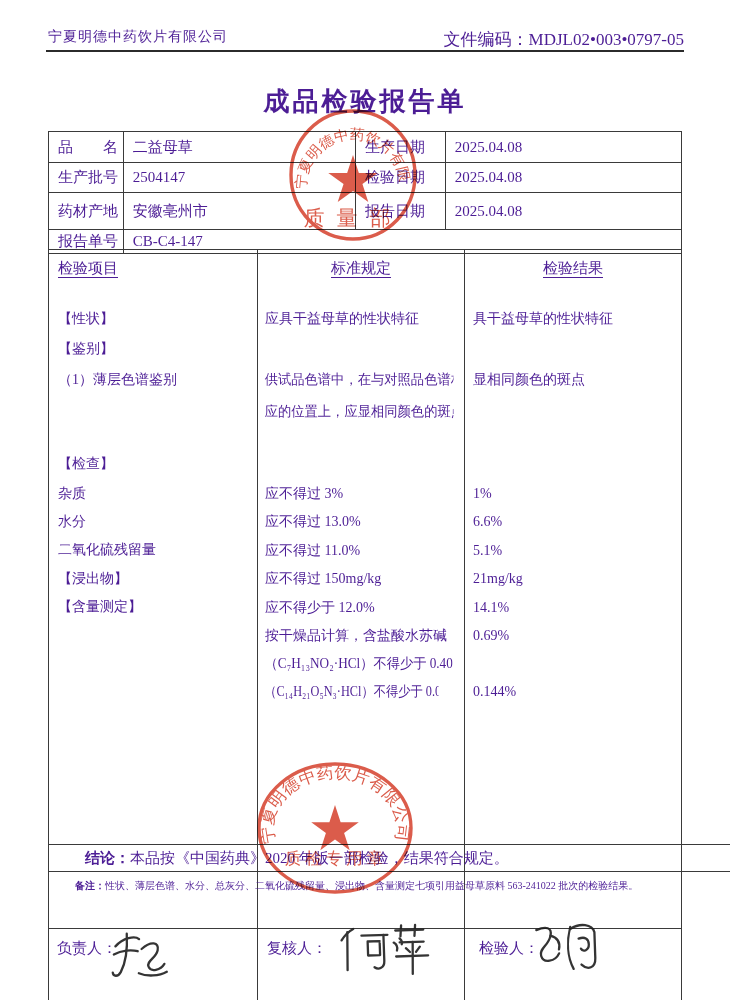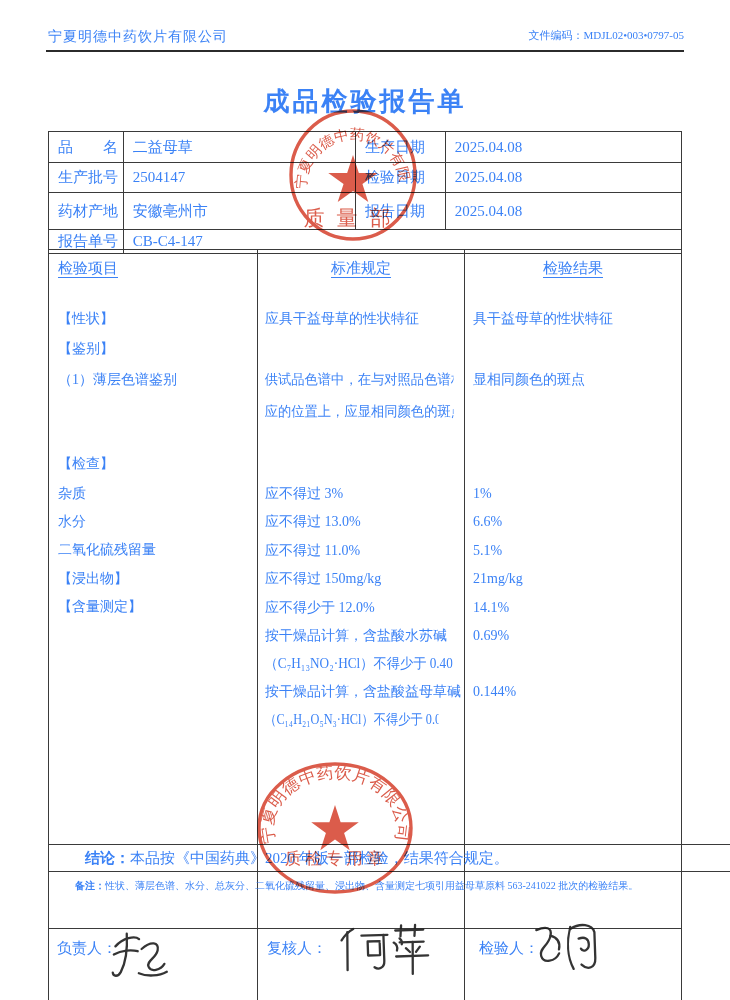--- a/index.html
+++ b/index.html
@@ -1,22 +1,22 @@
 <!DOCTYPE html>
 <html><head>
 <meta charset="utf-8">
 <style>
   html,body{margin:0;padding:0;background:#fff;}
   .page{position:relative;width:730px;height:1000px;background:#fff;overflow:hidden;
-        font-family:"Liberation Serif","DejaVu Serif",serif;color:#3b82f6;}
+        font-family:"Liberation Serif","DejaVu Serif",serif;color:#4c1d95;}
   .abs{position:absolute;}
 
   
   .hdr-company{top:28px;left:48px;font-size:14px;letter-spacing:1px;}
-  .hdr-code{top:28px;right:46px;font-size:11px;}
+  .hdr-code{top:28px;right:46px;font-size:17px;}
   .hdr-rule{top:50px;left:46px;width:638px;border-top:2px solid #2b2b2b;height:0;}
 
   
   .title{top:84px;left:0;width:730px;text-align:center;font-size:26px;font-weight:bold;letter-spacing:3px;}
 
   
   .info-table{top:131px;left:48px;width:634px;border:1px solid #3a3a3a;box-sizing:border-box;}
   .irow{display:flex;border-top:1px solid #3a3a3a;text-align:right;}
   .irow:first-child{border-top:none;}
   .icell{box-sizing:border-box;display:flex;align-items:center;font-size:15px;
@@ -117,21 +117,20 @@
       <div class="ln h32" style="transform-origin: left center; transform: scaleX(0.949309);">应的位置上，应显相同颜色的斑点</div>
       <div class="ln h20"></div>
       <div class="ln h31"></div>
       <div class="ln h29">应不得过 3%</div>
       <div class="ln h28">应不得过 13.0%</div>
       <div class="ln h29">应不得过 11.0%</div>
       <div class="ln h28">应不得过 150mg/kg</div>
       <div class="ln h29">应不得少于 12.0%</div>
       <div class="ln h28">按干燥品计算，含盐酸水苏碱</div>
       <div class="ln h28" style="transform-origin: left center; transform: scaleX(0.944954);">（C₇H₁₃NO₂·HCl）不得少于 0.40%</div>
-      <div class="ln h28">按干燥品计算，含盐酸益母草碱</div>
       <div class="ln h28" style="transform-origin: left center; transform: scaleX(0.876596);">（C₁₄H₂₁O₅N₃·HCl）不得少于 0.040%</div>
     </div>
     <div class="mt-col cw3 c3p">
       <div class="mt-head center"><span class="uline">检验结果</span></div>
       <div class="ln h29">具干益母草的性状特征</div>
       <div class="ln h31"></div>
       <div class="ln h32">显相同颜色的斑点</div>
       <div class="ln h32"></div>
       <div class="ln h20"></div>
       <div class="ln h31"></div>

